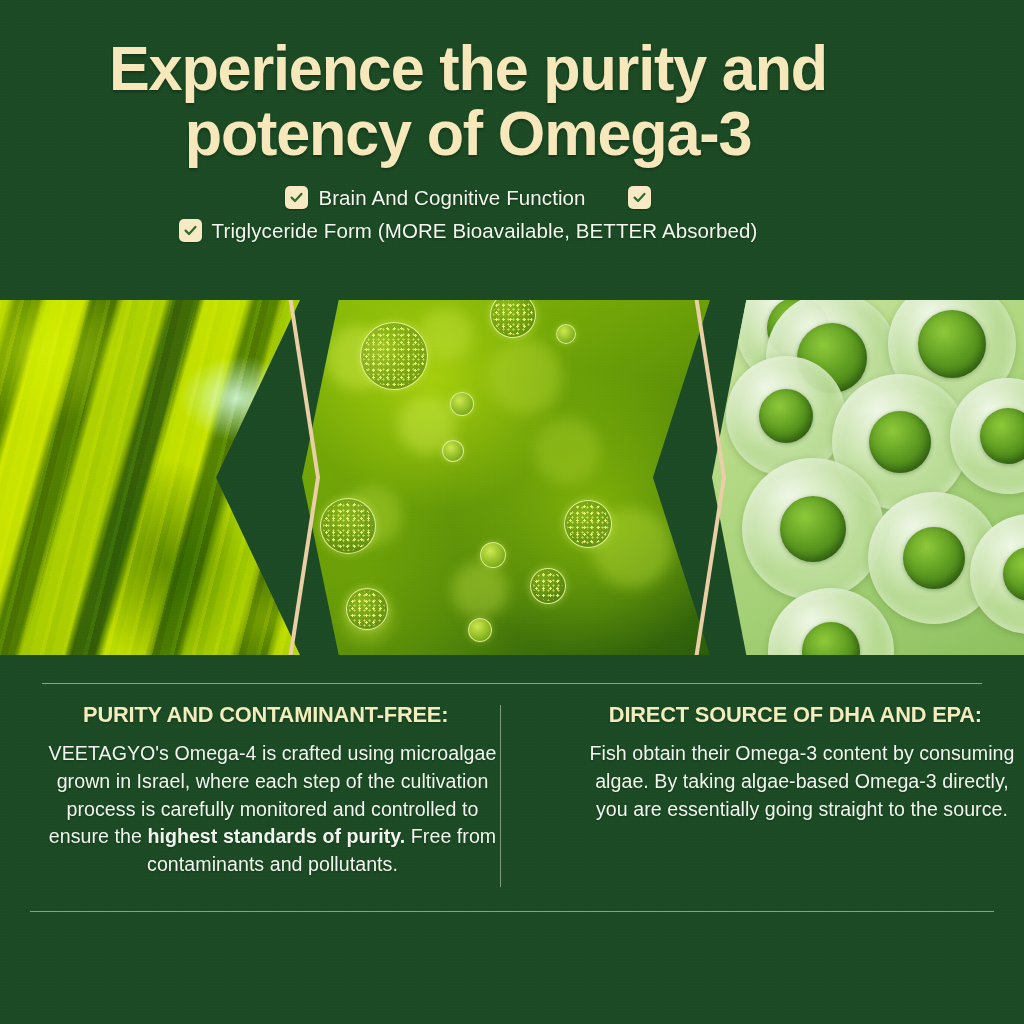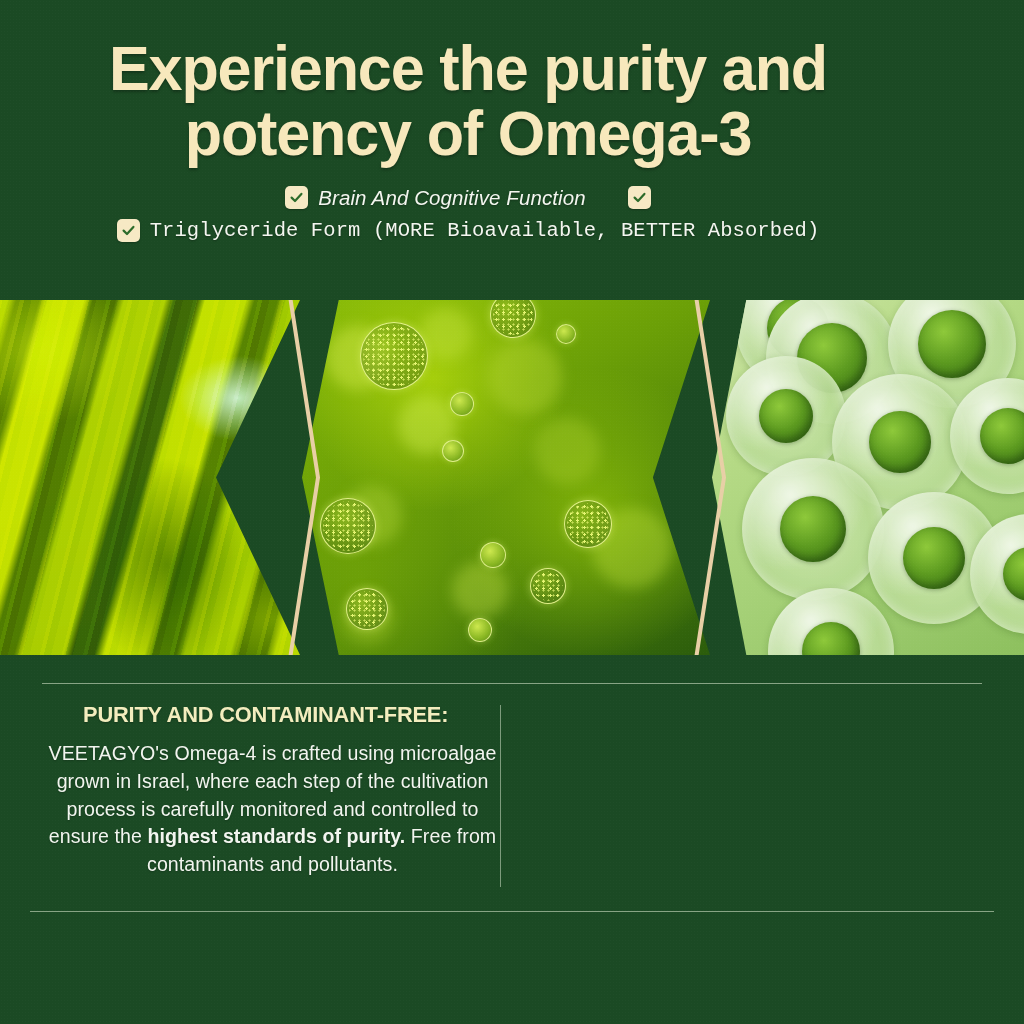--- a/index.html
+++ b/index.html
@@ -34,22 +34,22 @@
     letter-spacing:-1.2px;
     font-stretch:condensed;
     transform:scaleX(.97);
     text-shadow:0 2px 3px rgba(0,0,0,.28);
   }
   .title .l2 { display:block; }
 
   
   .features { margin-top:20px; }
   .frow { display:flex; justify-content:center; align-items:center; }
-  .frow.r1 { gap:42px;font-style:italic; }
-  .frow.r2 { margin-top:9px;font-family:Liberation Mono, monospace; }
+  .frow.r1 { gap:42px; }
+  .frow.r2 { margin-top:9px; }
   .feat { display:flex; align-items:center; gap:10px; }
   .chk {
     width:23px; height:23px; flex:0 0 23px;
     background:#f6e9c4; border-radius:5px;
     display:flex; align-items:center; justify-content:center;
     box-shadow:0 1px 2px rgba(0,0,0,.25);
   }
   .chk svg { display:block; }
   .feat-label {
     color:#f4f6f0; font-size:20.5px; letter-spacing:.1px;
@@ -285,17 +285,23 @@
   <div class="vrule"></div>
   <div class="rule-bot"></div>
 
   <div class="cols">
     <div class="col colL">
       <div class="ch">PURITY AND CONTAMINANT-FREE:</div>
       <div class="cb">
         <span>VEETAGYO's Omega-4 is crafted using microalgae grown in Israel, where each step of the cultivation process is carefully monitored and controlled to ensure the </span><b>highest standards of purity.</b><span> Free from contaminants and pollutants.</span>
       </div>
     </div>
+    <div class="col colR">
+      <div class="ch">DIRECT SOURCE OF DHA AND EPA:</div>
+      <div class="cb">
+        <span>Fish obtain their Omega-3 content by consuming algae. By taking algae-based Omega-3 directly, you are essentially going straight to the source.</span>
+      </div>
+    </div>
   </div>
 
 </div>
 
 <div class="noise"></div>
 
 </body></html>

